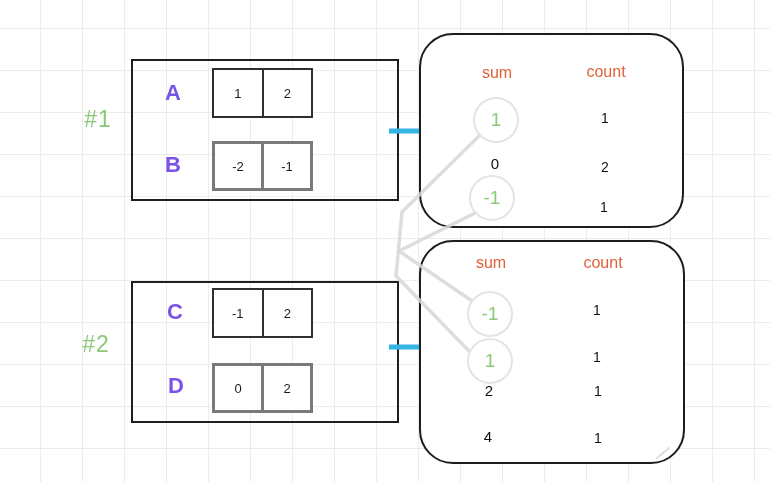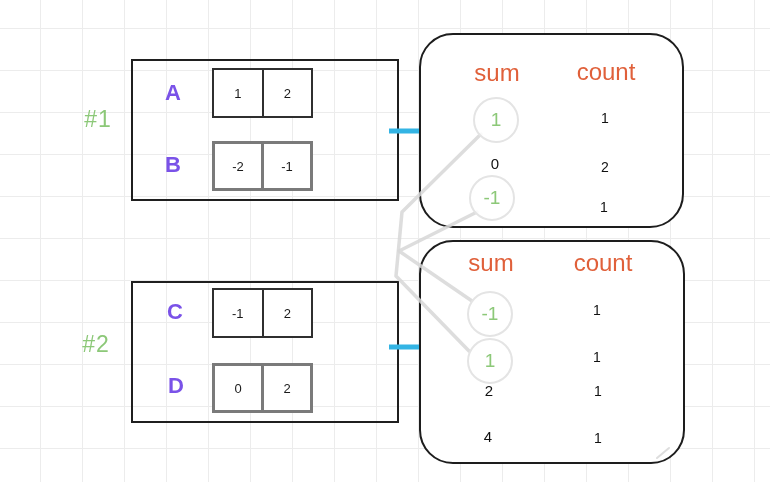--- a/index.html
+++ b/index.html
@@ -24,21 +24,21 @@
   .array-box{position:absolute;border:2px solid #1f1f1f;background:transparent;}
   .cells{position:absolute;display:flex;background:#ffffff;box-sizing:border-box;}
   .cells.dark{border:2px solid #2f2f2f;}
   .cells.dark .cell{border-right:2px solid #2f2f2f;}
   .cells.gray{border:3px solid #7a7a7a;}
   .cells.gray .cell{border-right:3px solid #7a7a7a;}
   .cell{flex:1;display:flex;align-items:center;justify-content:center;
         font-size:13px;color:#1a1a1a;}
   .cell:last-child{border-right:none !important;}
   .result-box{position:absolute;border:2px solid #1d1d1d;border-radius:34px;background:#ffffff;}
-  .hdr{color:#e0603a;font-size:24px;}
+  .hdr{color:#e0603a;font-size:16px;}
   .sumv{color:#111111;font-size:15px;}
   .cntv{color:#111111;font-size:14px;}
   .hl-circle{
     position:absolute;width:42px;height:42px;border-radius:50%;
     border:2px solid #e4e4e4;background:rgba(255,255,255,0.85);
     transform:translate(-50%,-50%);
     display:flex;align-items:center;justify-content:center;
   }
   .greenv{color:#8cc878;font-size:19px;}
 </style>

